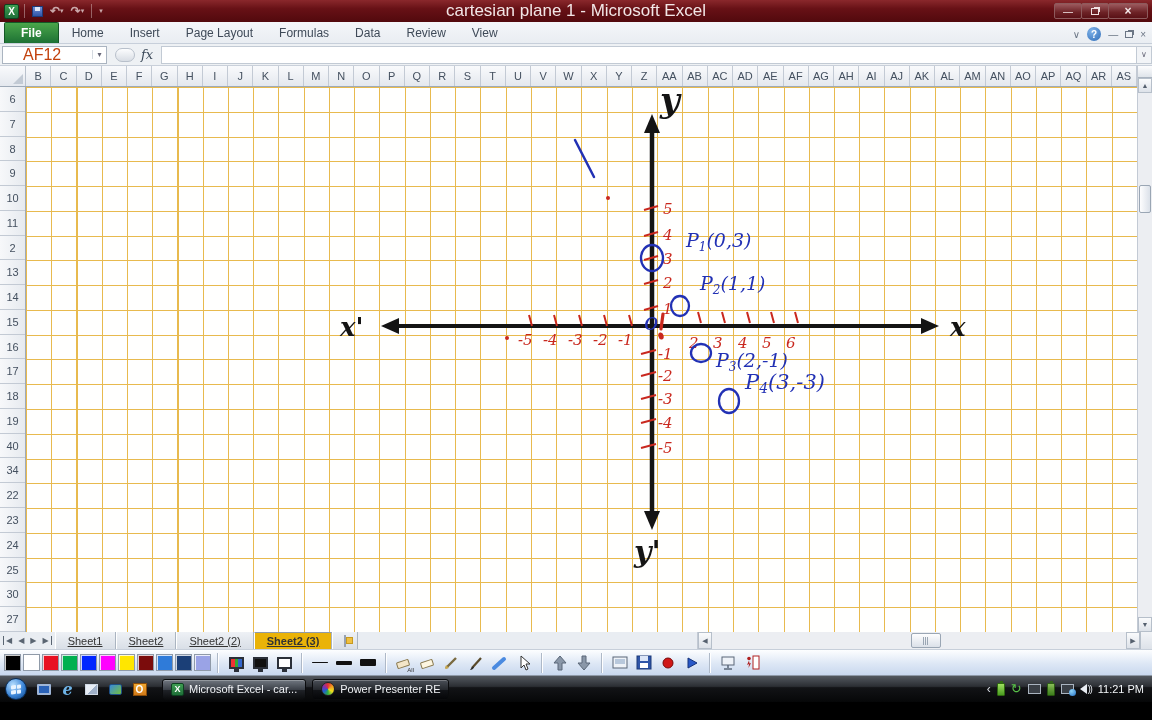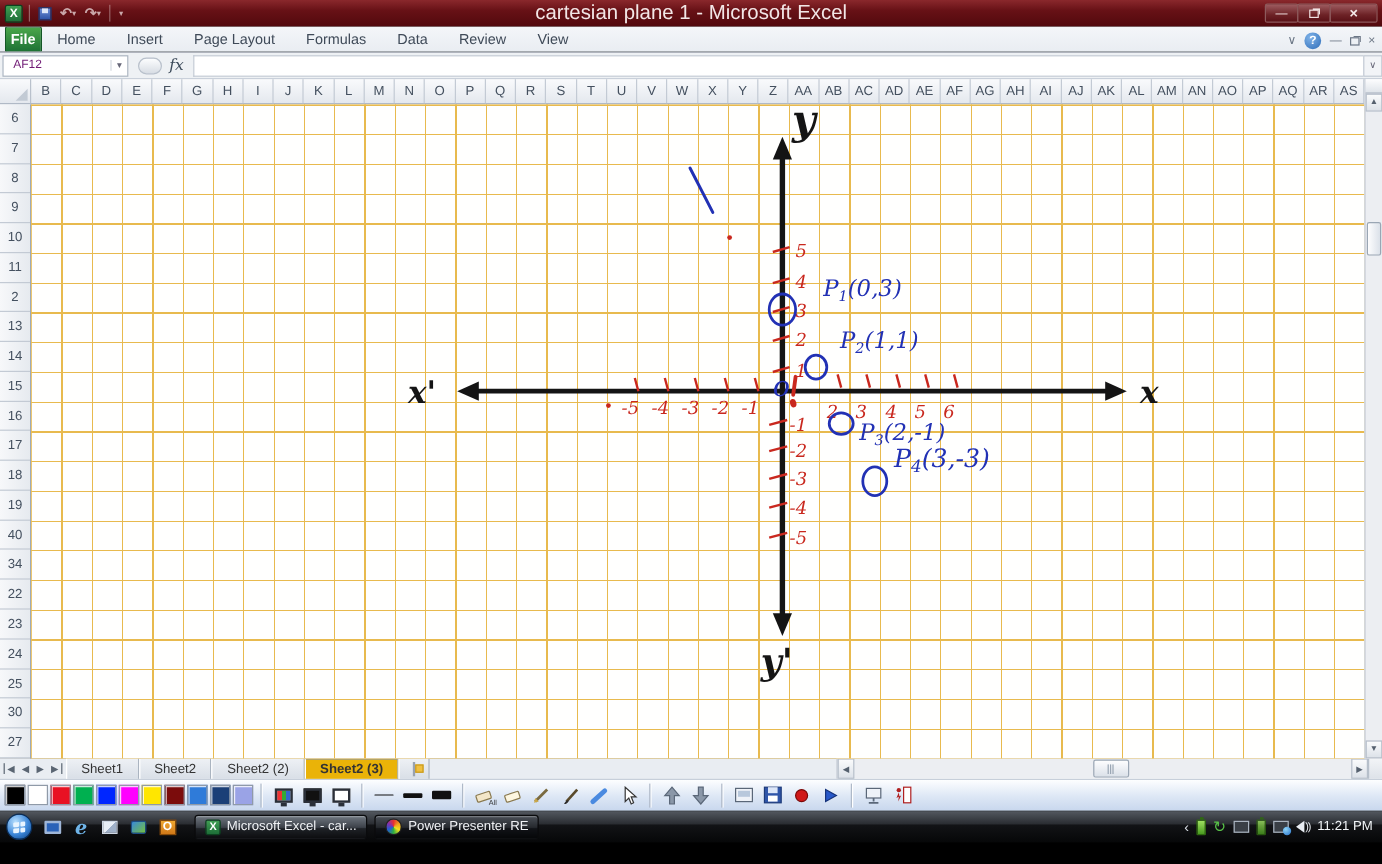--- a/index.html
+++ b/index.html
@@ -24,31 +24,31 @@
     background:linear-gradient(180deg,#9c5a5e,#6d2226 60%,#591116); display:flex; align-items:center; justify-content:center; color:#f5eaea; font-size:10px; }
   .win-btn.close { width:40px; font-size:12px; font-weight:bold; }
   .restore-box { width:8px; height:7px; border:1px solid #f0e2e2; box-shadow:2px -2px 0 -1px #f0e2e2; }
 
   
   .ribbonrow { height:22px; background:linear-gradient(180deg,#f4f6f9,#e9edf2); border-bottom:1px solid #c7cfda;
     display:flex; align-items:flex-end; }
   .rtabs { display:flex; align-items:flex-end; padding-left:4px; height:100%; }
   .rtab { padding:3px 13px; font-size:12px; color:#3f4a58; }
   .rtab.file { background:linear-gradient(180deg,#4aa64a,#1d7134); color:#fff; border:1px solid #145726; border-bottom:none;
-    padding:3px 4px; font-weight:bold; border-radius:2px 2px 0 0; }
+    padding:3px 16px; font-weight:bold; border-radius:2px 2px 0 0; }
   .ribbon-right { margin-left:auto; display:flex; align-items:center; gap:7px; padding-right:6px; padding-bottom:2px; color:#70808f; }
   .help-circle { width:14px; height:14px; border-radius:50%; background:radial-gradient(circle at 35% 30%,#7fb2e8,#2f6db8);
     color:#fff; font-size:10px; font-weight:bold; display:flex; align-items:center; justify-content:center; }
   .mini-ctrl { font-size:10px; color:#6b7685; }
   .mini-restore { width:8px; height:7px; border:1px solid #6b7685; box-shadow:2px -2px 0 -1px #6b7685; }
 
   
   .formularow { height:22px; background:#eef1f4; border-bottom:1px solid #c9d0da; display:flex; align-items:center; }
   .namebox { width:105px; height:18px; margin-left:2px; background:#fff; border:1px solid #aab4c0; display:flex; align-items:center; }
-  .namebox .ref { flex:1; padding-left:8px; font-size:10px; color:#701a75; }
+  .namebox .ref { flex:1; padding-left:20px; font-size:16px; color:#c2410c; }
   .namebox .dd { width:14px; color:#667; font-size:8px; text-align:center; border-left:1px solid #d5dae0; }
   .fb-circle { width:20px; height:14px; border-radius:7px; background:linear-gradient(180deg,#fcfdfe,#d8dde4); border:1px solid #b8c0cb; margin-left:8px; }
   .fx { font-family:"DejaVu Serif", serif; font-style:italic; color:#3c4a5a; font-size:13px; margin:0 8px 0 6px; }
   .fb-input { flex:1; height:18px; background:#fff; border:1px solid #c2cad4; border-right:none; }
   .fb-expand { width:16px; height:18px; background:#f2f4f7; border:1px solid #c2cad4; color:#667; font-size:8px;
     display:flex; align-items:center; justify-content:center; }
 
   
   .sheetarea { height:566px; position:relative; background:#fff; }
   .colheaders { position:absolute; left:0; top:0; right:15px; height:21px; display:flex;
@@ -71,21 +71,21 @@
   .vs-track { flex:1; position:relative; }
   .vs-thumb { position:absolute; left:1px; right:1px; top:92px; height:28px; border:1px solid #9aa6b4;
     background:linear-gradient(90deg,#fdfdfe,#dbe1e9); border-radius:2px; }
   .overlay { position:absolute; inset:0; z-index:5; pointer-events:none; }
 
   
   .tabsrow { height:18px; background:#e9edf2; border-bottom:1px solid #c7cfda; display:flex; align-items:stretch; }
   .tabnav { display:flex; align-items:center; padding:0 3px; gap:2px; }
   .tabnav span { font-size:8px; color:#5a6572; padding:0 2px; }
   .sheettab { display:flex; align-items:center; padding:0 12px; font-size:11px; color:#333;
-    background:linear-gradient(180deg,#eef1f5,#d9dfe7); border-right:1px solid #aab4c0; border-left:1px solid #fff; }
+    background:linear-gradient(180deg,#eef1f5,#d9dfe7); border-right:1px solid #aab4c0; border-left:1px solid #fff;text-decoration:underline; }
   .sheettab.active { background:#eab308; font-weight:bold; border-top:1px solid #8f9aa8; }
   .inserttab { width:26px; display:flex; align-items:center; justify-content:center; }
   .insert-sheet-glyph { width:12px; height:12px; background:#fff; border:1px solid #98a2b0; position:relative; }
   .insert-sheet-glyph::before { content:""; position:absolute; left:1px; top:1px; width:5px; height:5px; background:#f0c040; border:1px solid #c79a20; }
   .hscroll { margin-left:auto; width:455px; display:flex; align-items:center; background:#eceef2; border-left:1px solid #c3cad4; }
   .hs-btn { width:14px; height:100%; background:linear-gradient(180deg,#fafbfc,#dde2e9); border:1px solid #b6bfca;
     font-size:7px; color:#55606e; display:flex; align-items:center; justify-content:center; }
   .hs-track { flex:1; position:relative; height:100%; }
   .hs-thumb { position:absolute; top:1px; bottom:1px; left:48%; width:30px; border:1px solid #9aa6b4;
     background:linear-gradient(180deg,#fdfdfe,#dbe1e9); border-radius:2px; display:flex; align-items:center; justify-content:center; gap:1px; }

